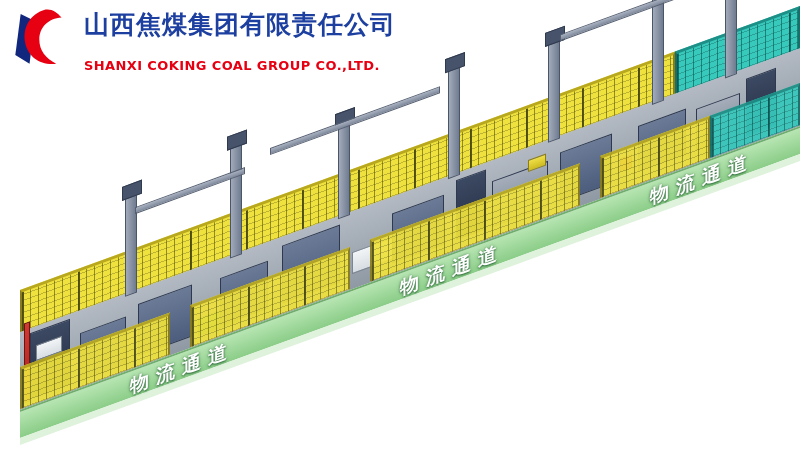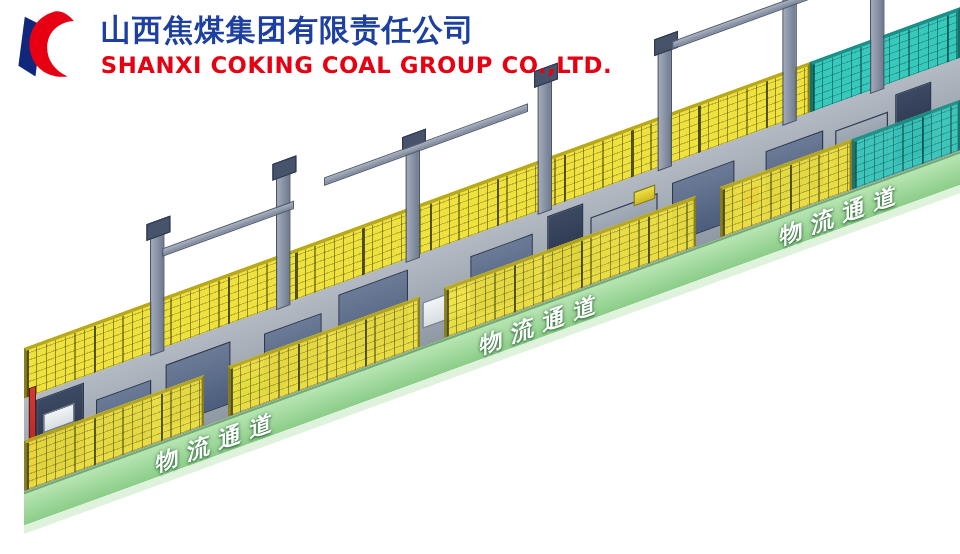--- a/index.html
+++ b/index.html
@@ -5,21 +5,21 @@
   *{box-sizing:border-box}
   html,body{margin:0;padding:0;background:#ffffff}
   .canvas{position:relative;width:800px;height:462px;background:#ffffff;overflow:hidden;
           font-family:"DejaVu Sans","Liberation Sans",sans-serif}
 
   
   .logo{position:absolute;left:10px;top:8px;display:flex;gap:10px;align-items:flex-start;z-index:20}
   .logo-mark{width:64px;height:60px;flex:0 0 auto}
   .logo-text{padding-top:2px}
   .logo-cn{font-size:25px;font-weight:bold;color:#1c3fa0;letter-spacing:1px;line-height:1.2;white-space:nowrap}
-  .logo-en{font-size:19px;font-weight:bold;color:#e60012;letter-spacing:.4px;margin-top:4px;white-space:nowrap}
+  .logo-en{font-size:13px;font-weight:bold;color:#e60012;letter-spacing:.4px;margin-top:18px;white-space:nowrap}
 
   
   .band{position:absolute;left:20px;top:255px;width:780px;height:190px;
         transform:skewY(-20deg);transform-origin:0 100%}
 
   .platform{position:absolute;left:0;top:75px;width:780px;height:80px;z-index:1;
             background:linear-gradient(180deg,#b3bac3,#8f99a4);border-top:2px solid #79828e}
 
   .walkway{position:absolute;left:0;top:155px;width:780px;height:35px;z-index:6;
            background:linear-gradient(180deg,#b7e5b2,#8bcd88);

